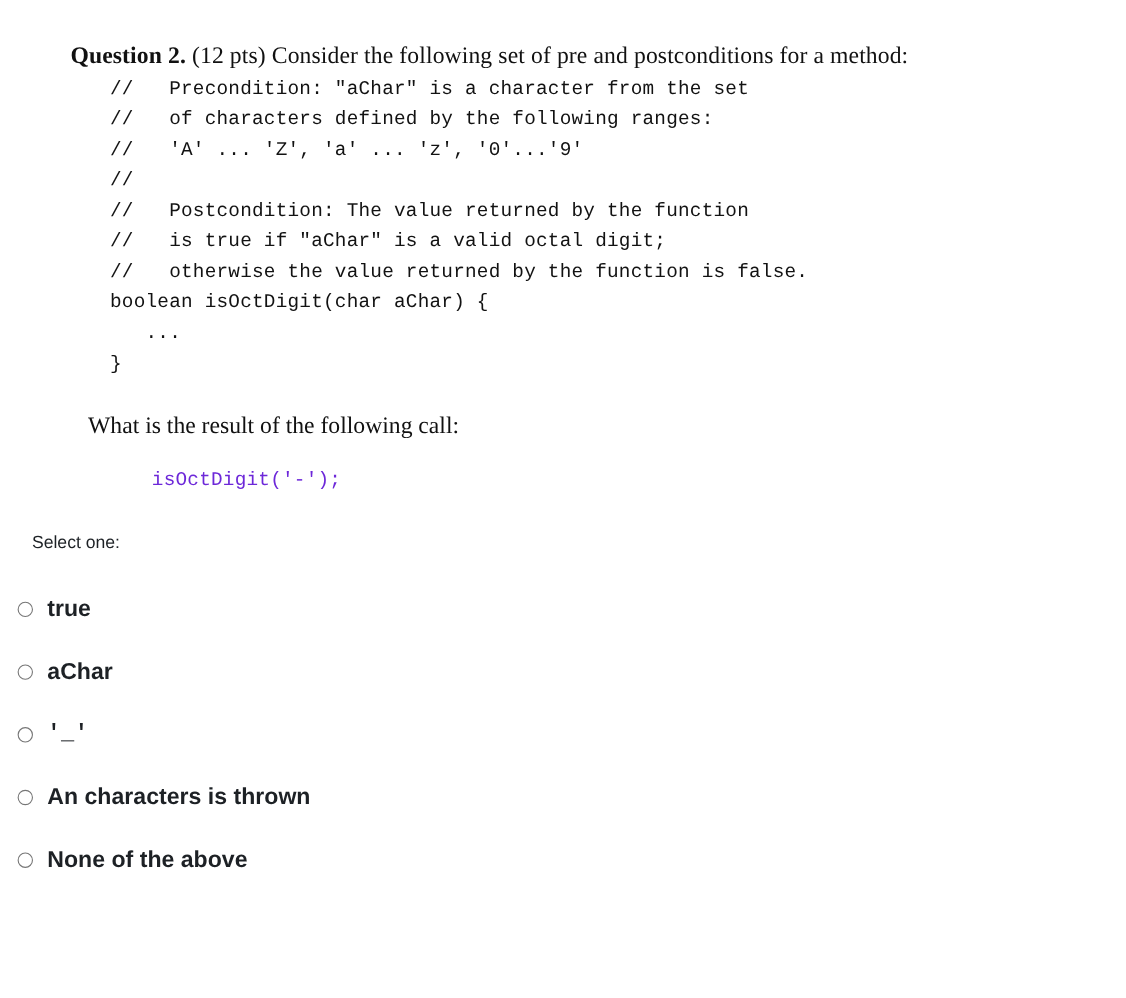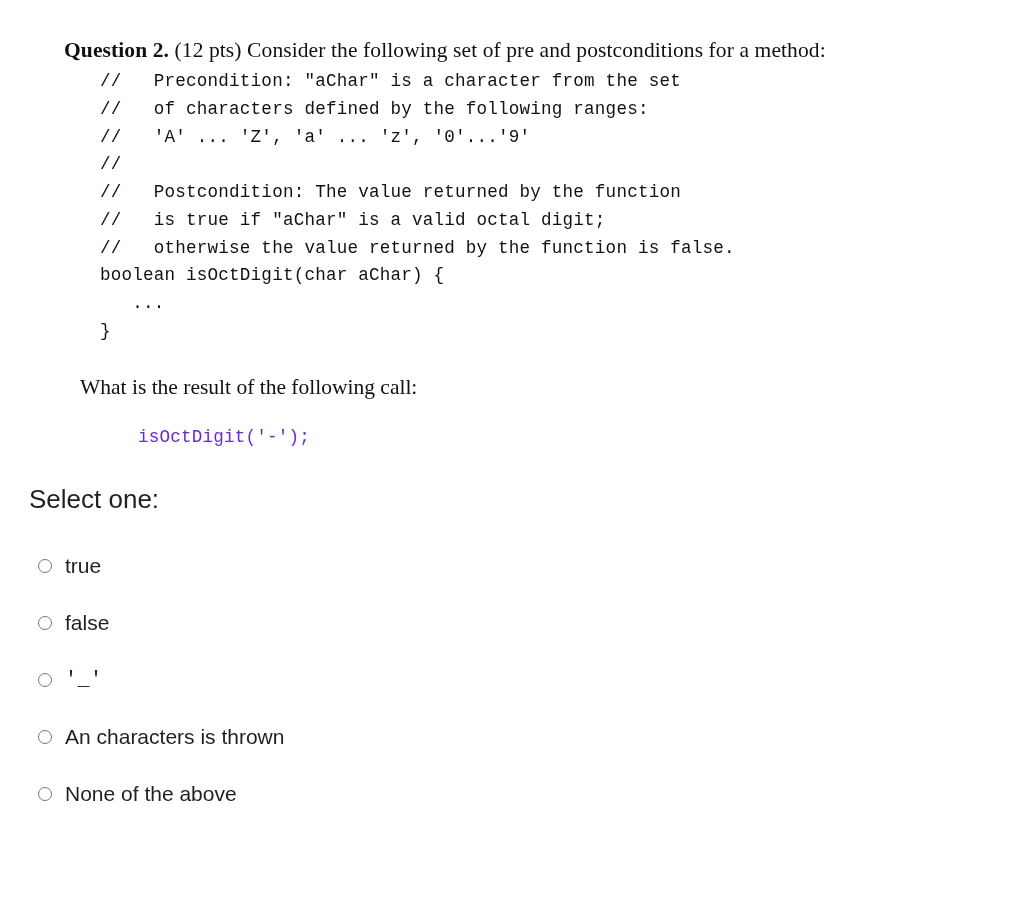--- a/index.html
+++ b/index.html
@@ -80,39 +80,40 @@
   
   .answers {
     position: absolute;
     left: 0;
     top: 484px;
     width: 1024px;
   }
 
   .select-one {
     font-family: "Liberation Sans", sans-serif;
-    font-size: 26px;
+    font-size: 16px;
     color: #1d2125;
     padding: 0 0 0 29px;
     margin: 0 0 22px 0;
     line-height: 1.2;
   }
 
   .option-list {
     list-style: none;
     margin: 0;
     padding: 0;
   }
 
   .option-row {
     display: flex;
     align-items: center;
     height: 57px;
-    padding-left: 38px;
+    padding-left: 16px;
     cursor: pointer;
+    font-weight: bold;
   }
 
   .radio {
     width: 14px;
     height: 14px;
     min-width: 14px;
     border: 1.6px solid #767676;
     border-radius: 50%;
     background: #ffffff;
     box-sizing: border-box;
@@ -161,21 +162,21 @@
   <div class="select-one">Select one:</div>
 
   <ul class="option-list">
 
   <li class="option-row">
         <span class="radio"></span>
         <span class="option-label">true</span>
       </li>
       <li class="option-row">
         <span class="radio"></span>
-        <span class="option-label">false</span>
+        <span class="option-label">aChar</span>
       </li>
       <li class="option-row">
         <span class="radio"></span>
         <span class="option-label mono">'_'</span>
       </li>
       <li class="option-row">
         <span class="radio"></span>
         <span class="option-label">An characters is thrown</span>
       </li>
       <li class="option-row">

